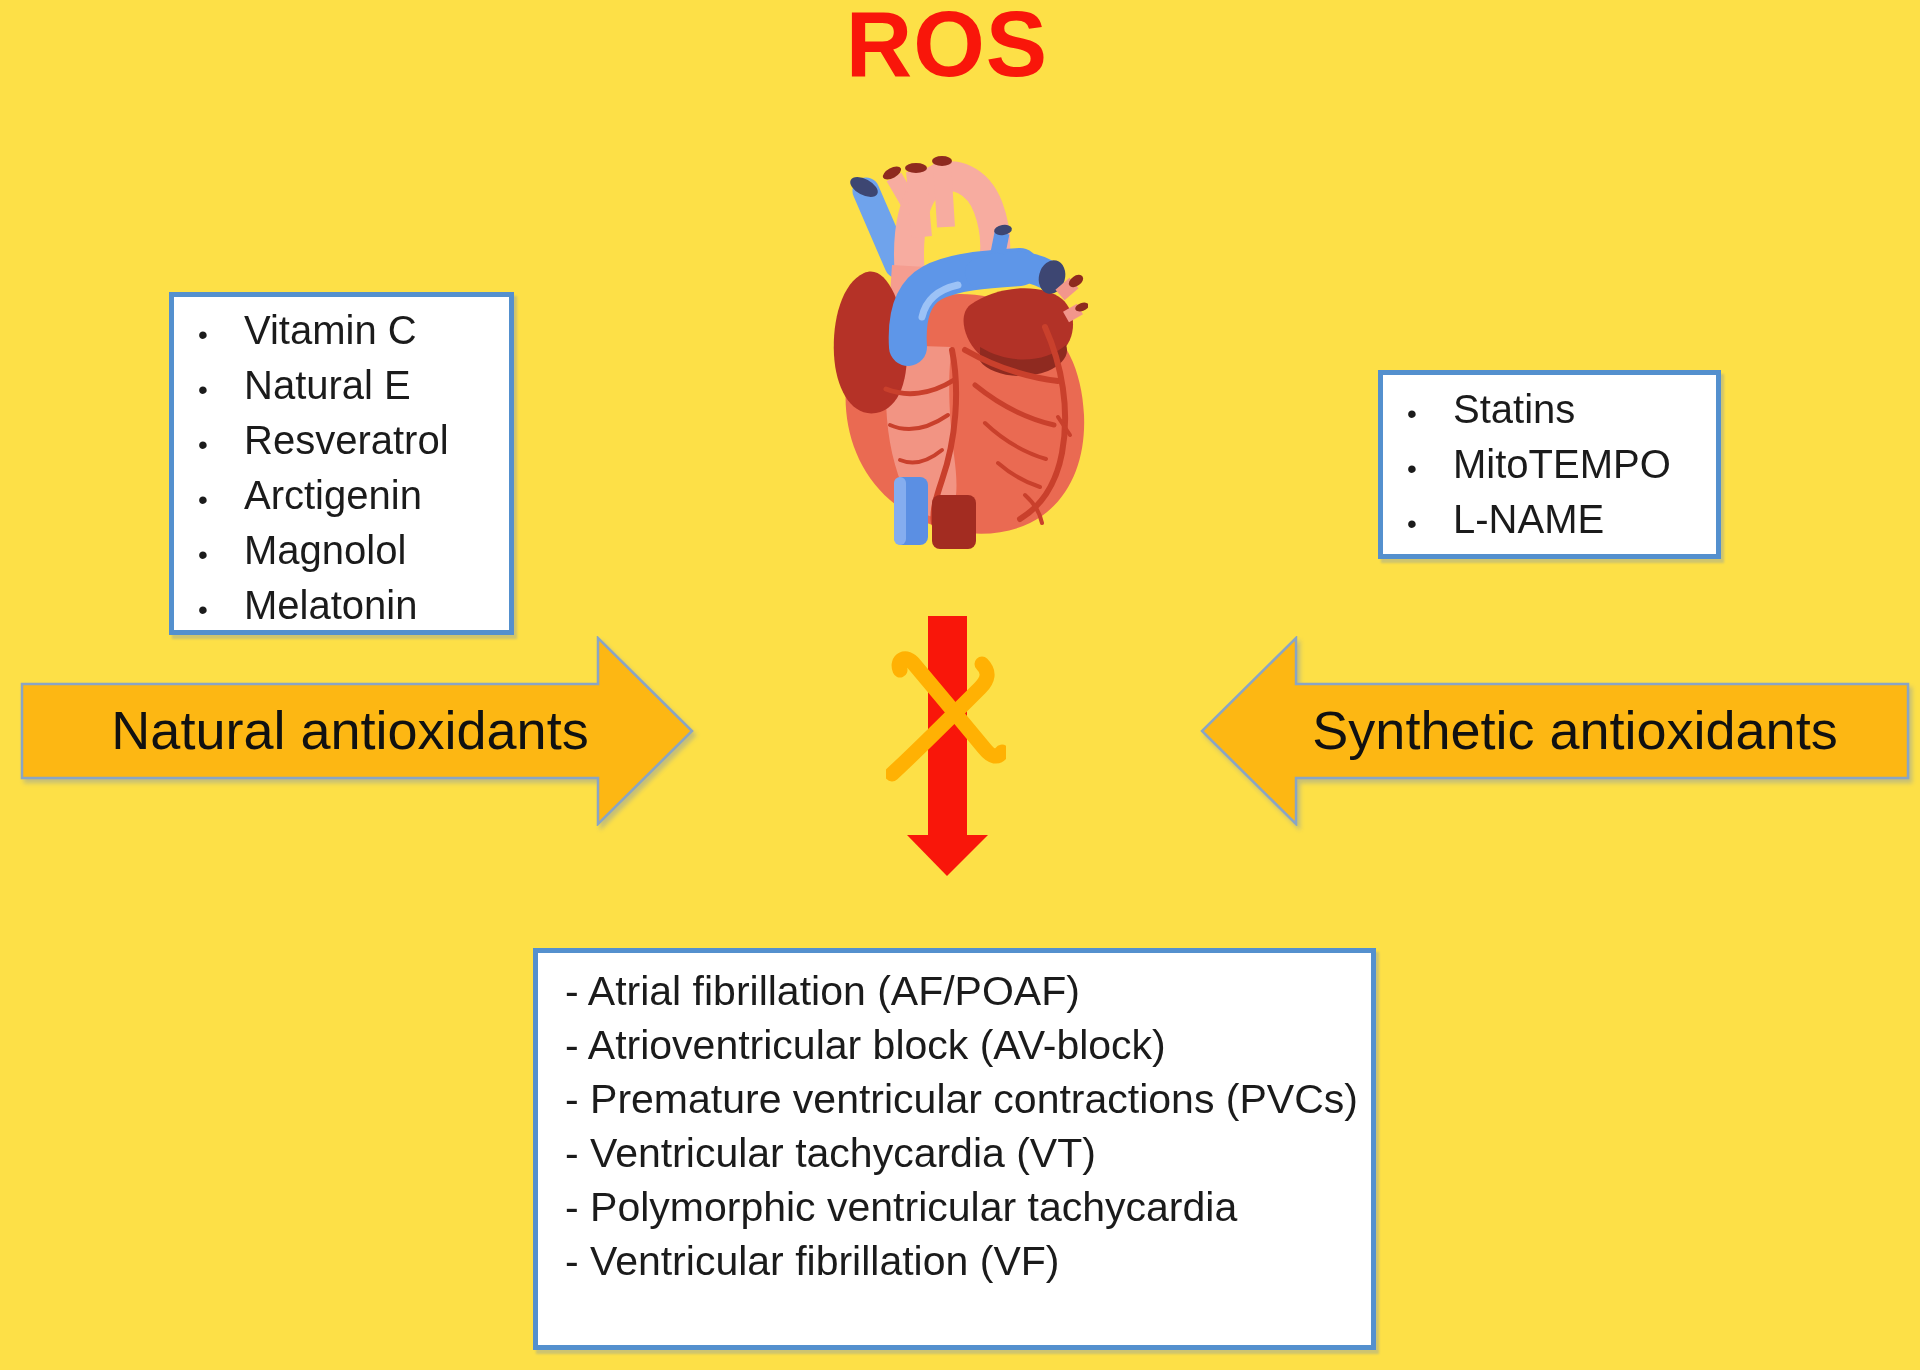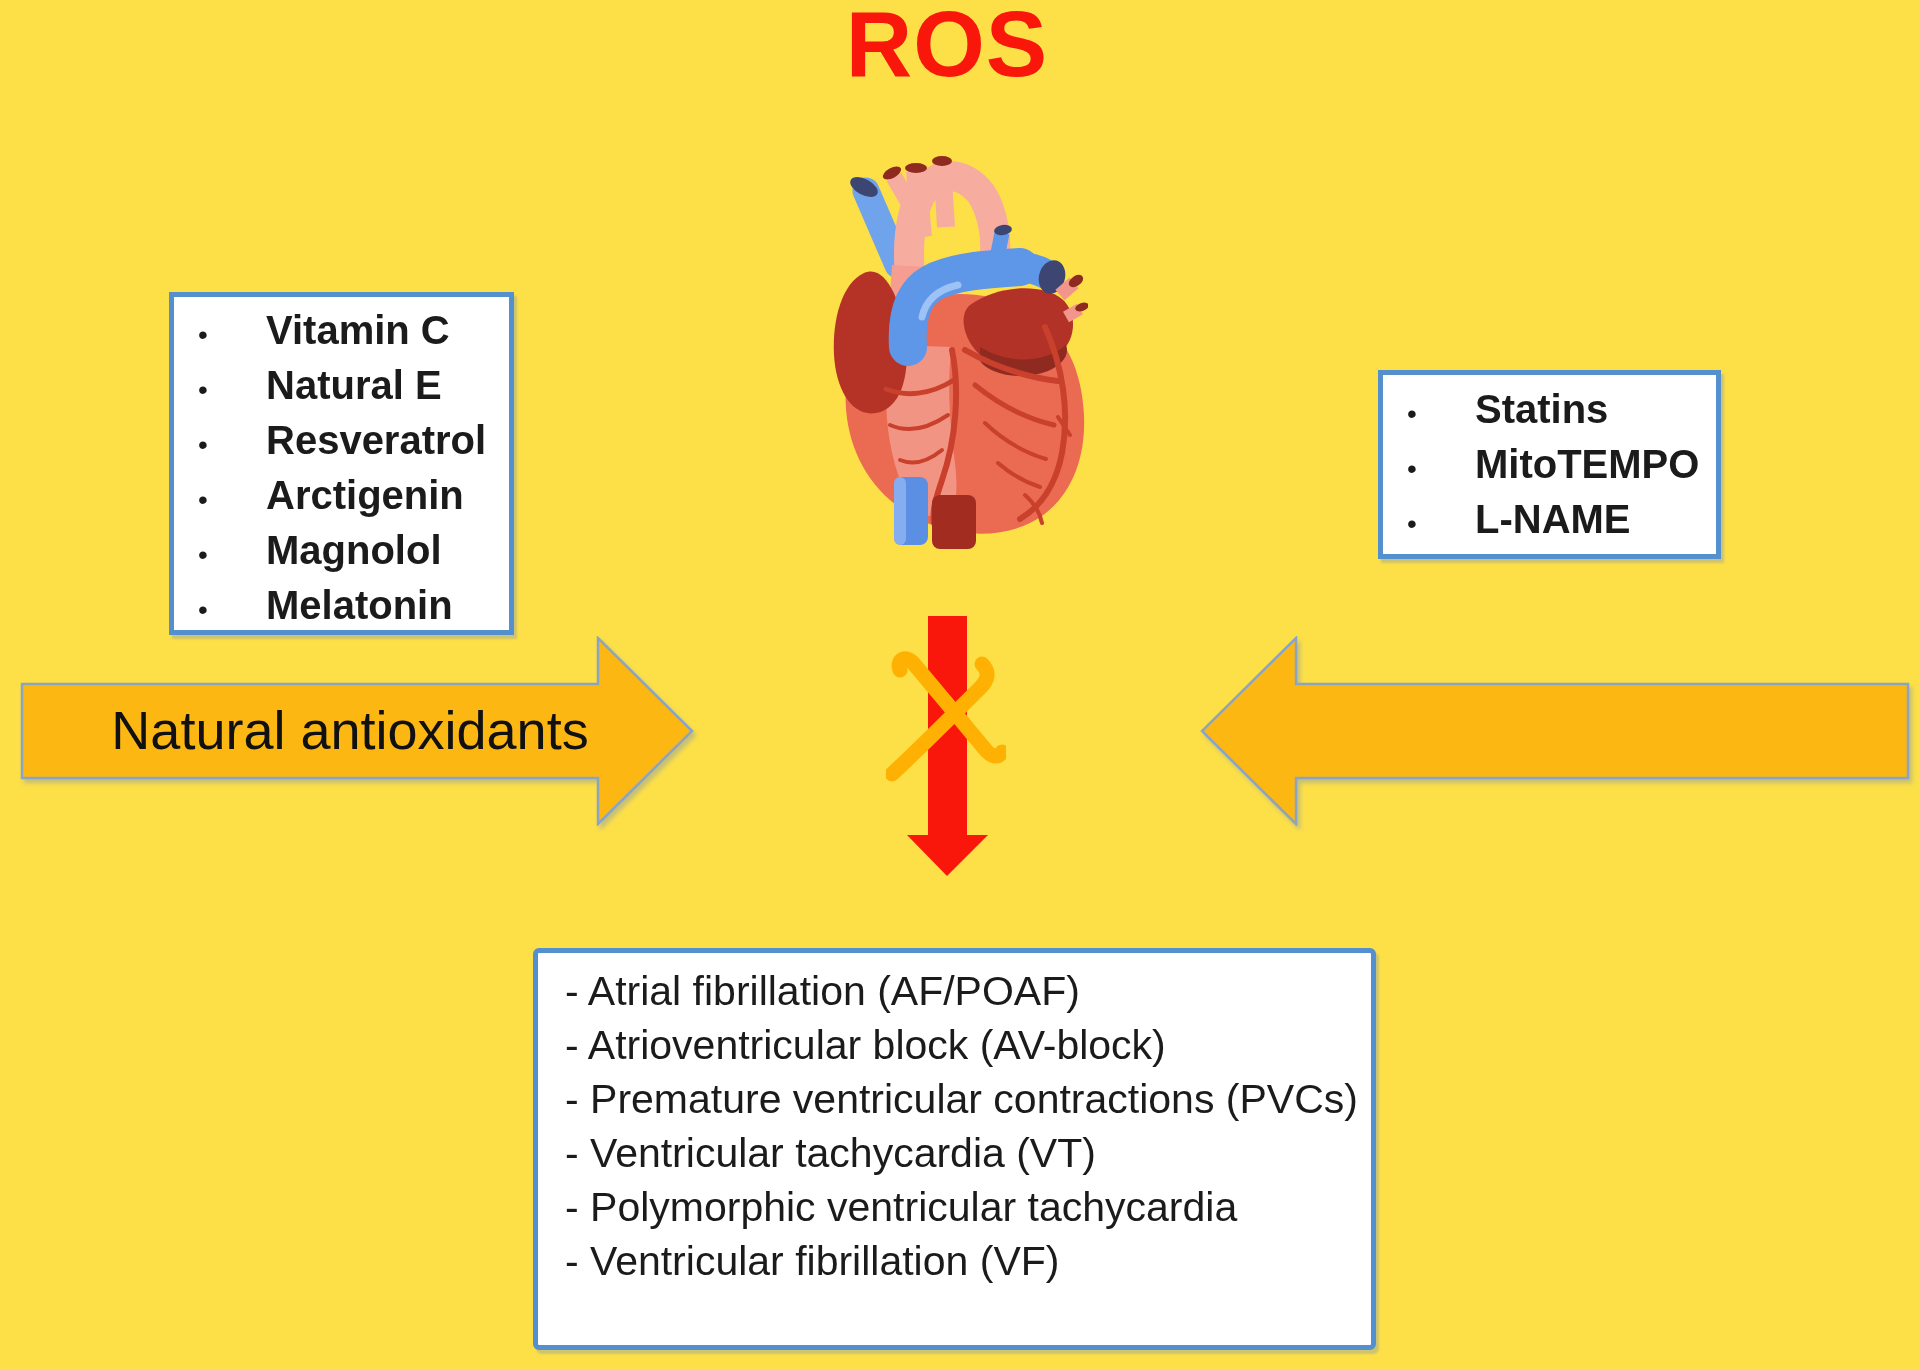--- a/index.html
+++ b/index.html
@@ -31,26 +31,25 @@
   .bluebox {
     position:absolute; background:#ffffff;
     border:5px solid var(--box-blue);
     box-shadow:3px 4px 2px rgba(130,150,175,0.38);
     color:var(--text-dark);
   }
   .natural-box  { left:169px; top:292px; width:345px; height:343px; padding-top:8px; }
   .synthetic-box{ left:1378px; top:370px; width:343px; height:189px; padding-top:9px; }
   .bullet-row { display:flex; align-items:baseline; line-height:51px; font-size:40px; }
   .bullet { width:26px; margin-left:16px; text-align:center; font-size:28px; }
-  .bullet-text { margin-left:50px; white-space:nowrap;font-weight:bold; }
+  .bullet-text { margin-left:28px; white-space:nowrap; }
 
   .outcomes-box {
     left:533px; top:948px; width:843px; height:402px;
     padding:11px 10px 0 27px;
-    border-radius:6px;
   }
   .outcome-line { font-size:41px; line-height:54px; white-space:nowrap; color:var(--text-dark); }
 
   
   .yellow-arrow { position:absolute; filter:drop-shadow(3px 4px 2px rgba(130,150,175,0.45)); }
   .yellow-arrow polygon { fill:var(--arrow-gold); stroke:var(--arrow-outline); stroke-width:2.5; }
   .arrow-left  { left:20px;  top:636px; width:676px; height:190px; }
   .arrow-right { left:1198px; top:636px; width:712px; height:190px; }
   .arrow-label {
     position:absolute; top:695px; height:72px; line-height:70px;
@@ -176,20 +175,21 @@
   </div>
 
   <svg class="yellow-arrow arrow-left" viewBox="0 0 676 190" aria-hidden="true">
     <polygon points="2,48 578,48 578,2 672,95 578,188 578,142 2,142"></polygon>
   </svg>
   <div class="arrow-label natural-label">Natural antioxidants</div>
 
   <svg class="yellow-arrow arrow-right" viewBox="0 0 712 190" aria-hidden="true">
     <polygon points="710,48 98,48 98,2 4,95 98,188 98,142 710,142"></polygon>
   </svg>
+  <div class="arrow-label synthetic-label">Synthetic antioxidants</div>
 
   <svg class="blocked-arrow" viewBox="0 0 120 290" aria-hidden="true">
     <g>
       <rect class="red-fill" x="42" y="18" width="39" height="219"></rect>
       <polygon class="red-fill" points="21,237 102,237 61,278"></polygon>
     </g>
     <g>
       <path class="x-stroke" d="M14 72 C 10 62 20 56 28 66 C 50 92 78 126 98 150 C 106 160 112 160 116 154"></path>
       <path class="x-stroke" d="M96 66 C 104 74 102 82 94 90 C 66 118 32 152 6 176"></path>
     </g>

